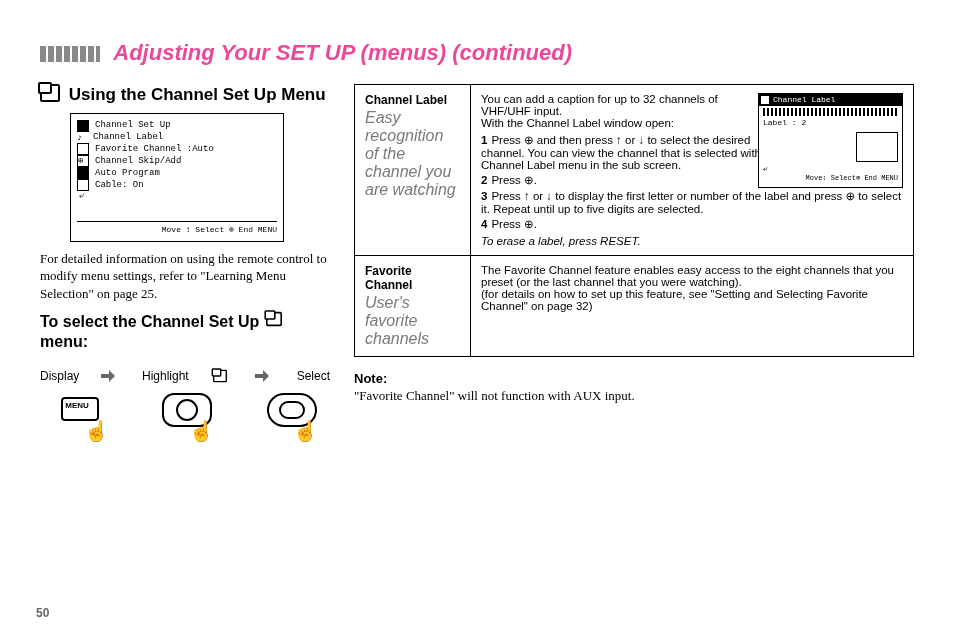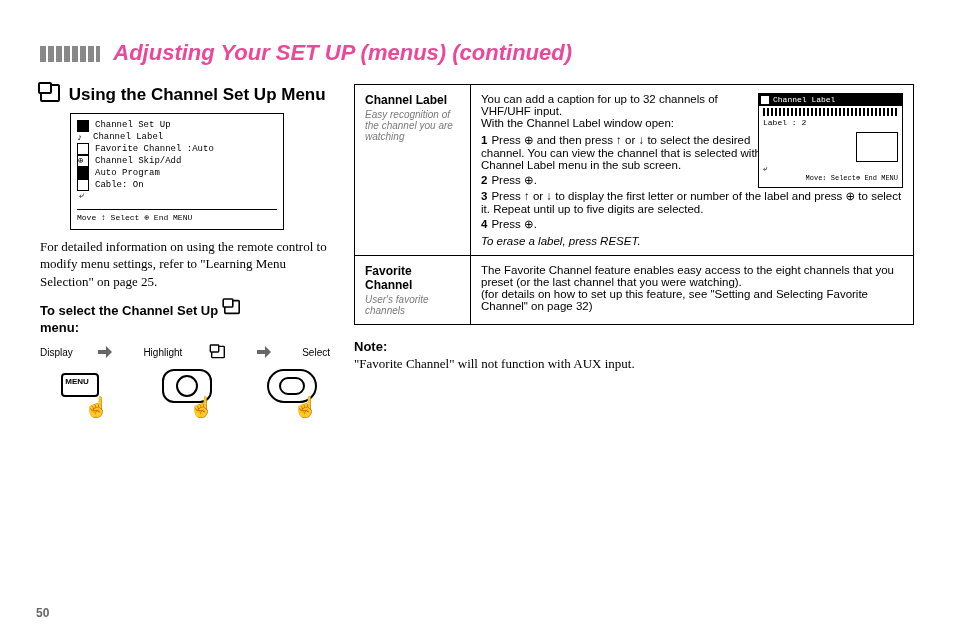--- a/index.html
+++ b/index.html
@@ -4,53 +4,53 @@
 <style>
   html,body{margin:0;padding:0;background:#fff;color:#000;font-family:Arial,Helvetica,sans-serif;font-size:12px;}
   .page{width:954px;height:634px;position:relative;box-sizing:border-box;padding:40px 40px 20px 40px;}
   .page-title{font-size:22px;font-weight:bold;font-style:italic;color:#ec4899;margin-bottom:18px;}
   .title-bars{display:inline-block;width:60px;height:16px;vertical-align:middle;margin-right:8px;
     background:repeating-linear-gradient(90deg,#888 0 6px,#fff 6px 8px);}
   .cols{display:flex;gap:24px;}
   .left{width:290px;}
   .right{flex:1;}
   .h2{font-size:17px;font-weight:bold;margin:0 0 6px 0;}
-  .h3{font-size:13px;font-weight:bold;margin:8px 0 6px 0;}
+  .h3{font-size:16px;font-weight:bold;margin:8px 0 6px 0;}
   .icon-box{display:inline-block;width:16px;height:14px;border:2px solid #000;border-radius:2px;vertical-align:-2px;margin-right:4px;position:relative;}
   .icon-box:before{content:"";position:absolute;left:-4px;top:-4px;width:10px;height:8px;border:2px solid #000;border-radius:2px;background:#fff;}
   .osd{border:1px solid #000;width:200px;margin:8px 0 8px 30px;padding:6px;font-family:"Courier New",monospace;font-size:9px;line-height:1.25;}
   .osd-row{display:flex;align-items:center;gap:6px;}
   .osd-ic{width:10px;height:10px;border:1px solid #000;display:inline-block;}
   .osd-ic.fill{background:#000;}
   .osd-ic.note{border:0;}
-  .osd-foot{border-top:1px solid #000;margin-top:6px;padding-top:3px;text-align:left;font-size:8px;}
+  .osd-foot{border-top:1px solid #000;margin-top:18px;padding-top:3px;text-align:right;font-size:8px;}
   .osd-small{border:1px solid #000;width:135px;padding:4px;font-family:"Courier New",monospace;font-size:8px;line-height:1.25;background:#fff;}
   .osd-small .hdr{background:#000;color:#fff;padding:1px 2px;margin:-4px -4px 2px -4px;display:flex;align-items:center;gap:4px;}
   .osd-small .hdr .sq{width:8px;height:8px;background:#fff;display:inline-block;}
   .osd-small .bar{height:8px;background:repeating-linear-gradient(90deg,#000 0 2px,#fff 2px 4px);margin:2px 0;}
   .osd-small .thumb{width:40px;height:28px;border:1px solid #000;margin:4px 0 2px auto;}
   .nowrap{white-space:nowrap;}
-  .navrow{display:flex;align-items:center;justify-content:space-between;font-size:10px;margin:8px 0 6px 0;}
+  .navrow{display:flex;align-items:center;justify-content:space-between;font-size:12px;margin:16px 0 6px 0;}
   .arrow{display:inline-block;width:20px;height:12px;position:relative;}
   .arrow:before{content:"";position:absolute;left:0;top:4px;width:8px;height:4px;background:#666;}
   .arrow:after{content:"";position:absolute;left:8px;top:0;border:6px solid transparent;border-left-color:#666;}
   .remotes{display:flex;gap:24px;justify-content:space-around;margin-top:8px;}
   .remote{width:58px;height:46px;position:relative;}
   .remote .body{position:absolute;left:6px;top:0;width:46px;height:30px;border:2px solid #000;border-radius:12px;}
   .remote.menu .body{width:34px;height:20px;border-radius:4px;left:10px;top:4px;}
   .remote.menu .body:after{content:attr(data-label);position:absolute;left:2px;top:2px;font-size:8px;font-weight:bold;}
   .remote.pad .body:after{content:"";position:absolute;left:12px;top:4px;width:18px;height:18px;border:2px solid #000;border-radius:50%;}
   .remote.sel .body{border-radius:18px;}
   .remote.sel .body:after{content:"";position:absolute;left:10px;top:6px;width:22px;height:14px;border:2px solid #000;border-radius:10px;}
   .hand{position:absolute;right:0;bottom:-2px;font-size:20px;line-height:1;}
   .tbl{border:1px solid #000;border-collapse:collapse;width:100%;}
   .tbl td{border:1px solid #000;vertical-align:top;padding:8px 10px;font-size:11.5px;}
   .tbl td.label{width:95px;}
   .tbl .fname{font-weight:bold;font-size:12px;}
-  .tbl .fsub{font-style:italic;color:#7a7a7a;font-size:10px;margin-top:2px;}
+  .tbl .fsub{font-style:italic;color:#7a7a7a;font-size:16px;margin-top:2px;}
   .steps{margin:4px 0;padding-left:0;}
   .steps li{list-style:none;margin:2px 0;}
   .steps b.num{font-weight:bold;margin-right:4px;}
   .note-h{font-weight:bold;font-size:13px;margin-top:14px;}
   .note-body{font-family:Georgia,"Times New Roman",serif;font-size:13px;margin-top:2px;}
   .serif{font-family:Georgia,"Times New Roman",serif;font-size:13px;line-height:1.35;}
   .row1{position:relative;}
   .mini-osd-wrap{position:absolute;right:10px;top:8px;}
   .pagenum{position:absolute;left:36px;bottom:14px;font-weight:bold;font-size:12px;color:#666;}
   .ital{font-style:italic;}

